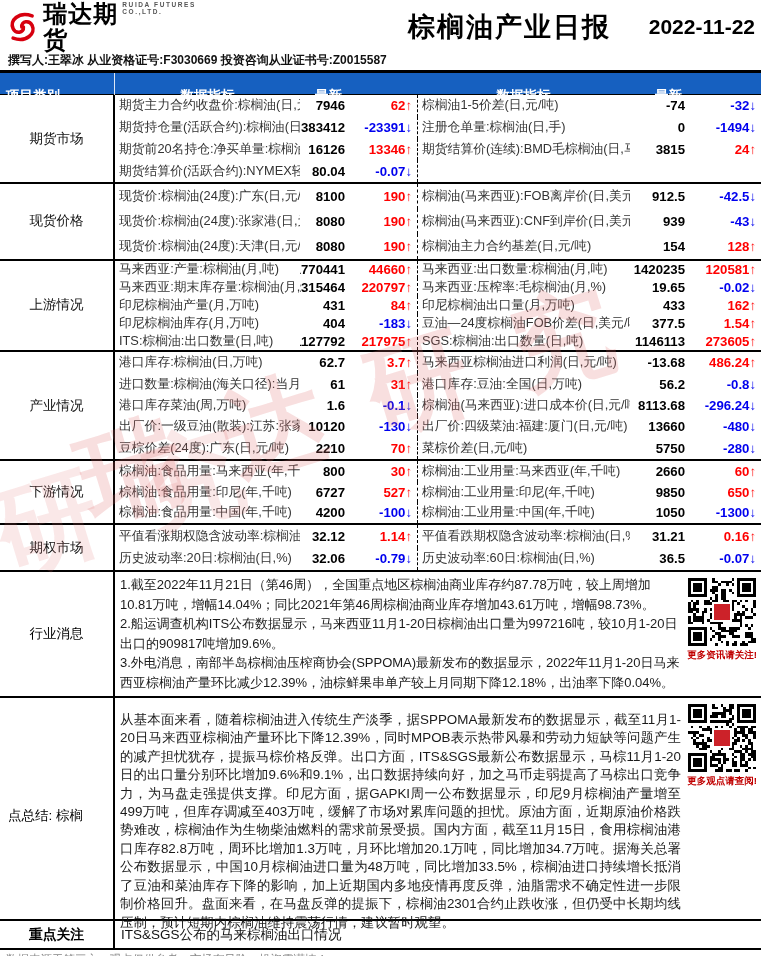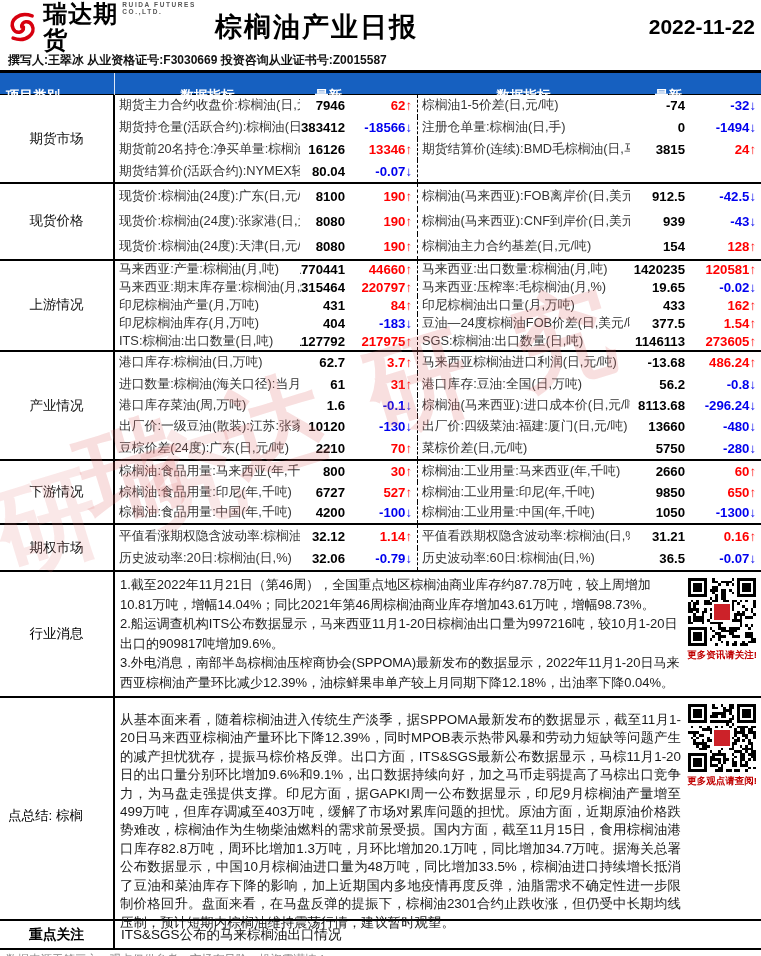--- a/index.html
+++ b/index.html
@@ -6,21 +6,21 @@
   body{
     width:761px;height:956px;background:#fff;overflow:hidden;position:relative;
     font-family:"Liberation Sans","DejaVu Sans",sans-serif;color:#000;
   }
   
   .top{display:flex;align-items:center;height:50px;padding-top:2px;}
   .logoBox{display:flex;align-items:center;width:215px;padding-left:6px;box-sizing:border-box;}
   .logoTxt{display:flex;flex-direction:row;margin-left:4px;}
   .logoTitle{font-size:24px;font-weight:900;letter-spacing:1px;line-height:26px;}
   .logoSub{font-size:6.5px;letter-spacing:1.6px;color:#555;font-weight:bold;}
-  .pageTitle{flex:1;text-align:left;font-size:27px;font-weight:900;letter-spacing:2px;}
+  .pageTitle{flex:1;text-align:right;font-size:27px;font-weight:900;letter-spacing:2px;}
   .dateBox{width:150px;text-align:right;padding-right:6px;font-size:21px;font-weight:800;box-sizing:border-box;}
   .authorLine{height:16px;padding-left:8px;font-size:12px;font-weight:700;color:#111;}
   .topRule{height:0;border-bottom:3px solid #000;margin-top:2px;}
   
   .thead{display:grid;grid-template-columns:115px 185px 50px 67px 213px 60px 71px;
     background:#1660C0;color:#fff;font-weight:bold;font-size:13.5px;height:21px;
     align-items:center;border-bottom:1.5px solid #000;}
   .thead>div{overflow:hidden;white-space:nowrap;}
   .h-cat{text-align:left;padding-left:6px;border-right:1px solid rgba(255,255,255,.85);height:100%;display:flex;align-items:center;}
   .h-ind{text-align:center;}
@@ -99,21 +99,21 @@
     <div class="sec" style="grid-auto-rows: 21.8px;">
       <div class="cell cat" style="grid-row: 1 / span 4;">期货市场</div>
       <div class="cell lbl">期货主力合约收盘价:棕榈油(日,元/吨)</div>
       <div class="cell num">7946</div>
       <div class="cell chg up">62↑</div>
       <div class="cell lbl l2">棕榈油1-5价差(日,元/吨)</div>
       <div class="cell num">-74</div>
       <div class="cell chg down">-32↓</div>
       <div class="cell lbl">期货持仓量(活跃合约):棕榈油(日,手)</div>
       <div class="cell num">383412</div>
-      <div class="cell chg down">-18566↓</div>
+      <div class="cell chg down">-23391↓</div>
       <div class="cell lbl l2">注册仓单量:棕榈油(日,手)</div>
       <div class="cell num">0</div>
       <div class="cell chg down">-1494↓</div>
       <div class="cell lbl">期货前20名持仓:净买单量:棕榈油(日,手)</div>
       <div class="cell num">16126</div>
       <div class="cell chg up">13346↑</div>
       <div class="cell lbl l2">期货结算价(连续):BMD毛棕榈油(日,马币/吨)</div>
       <div class="cell num">3815</div>
       <div class="cell chg up">24↑</div>
       <div class="cell lbl">期货结算价(活跃合约):NYMEX轻质原油</div>

